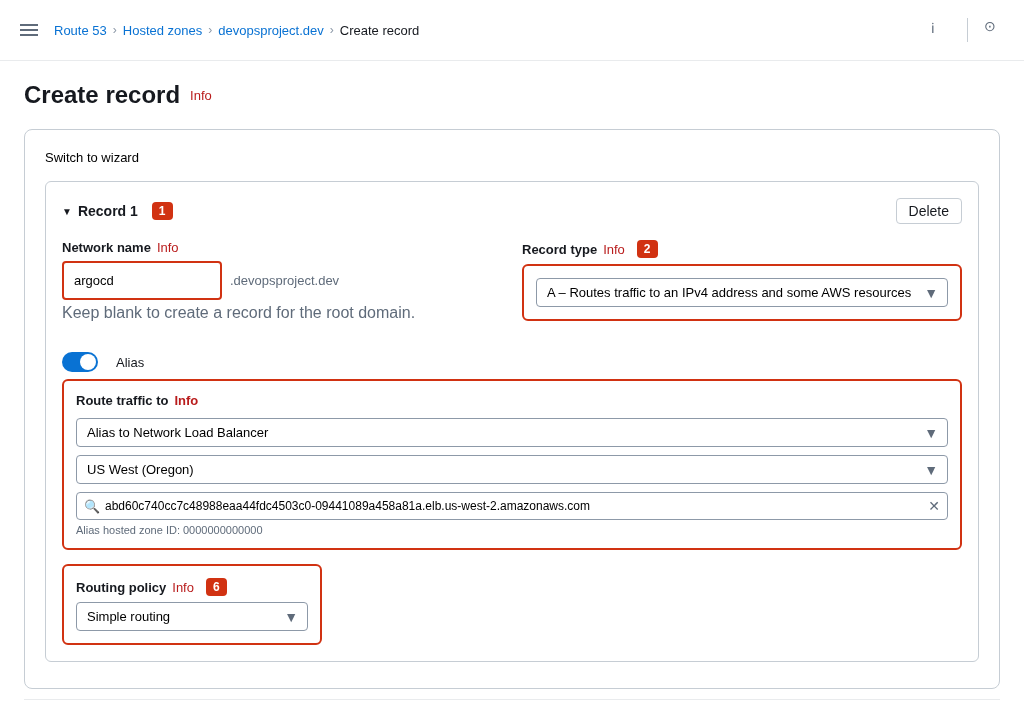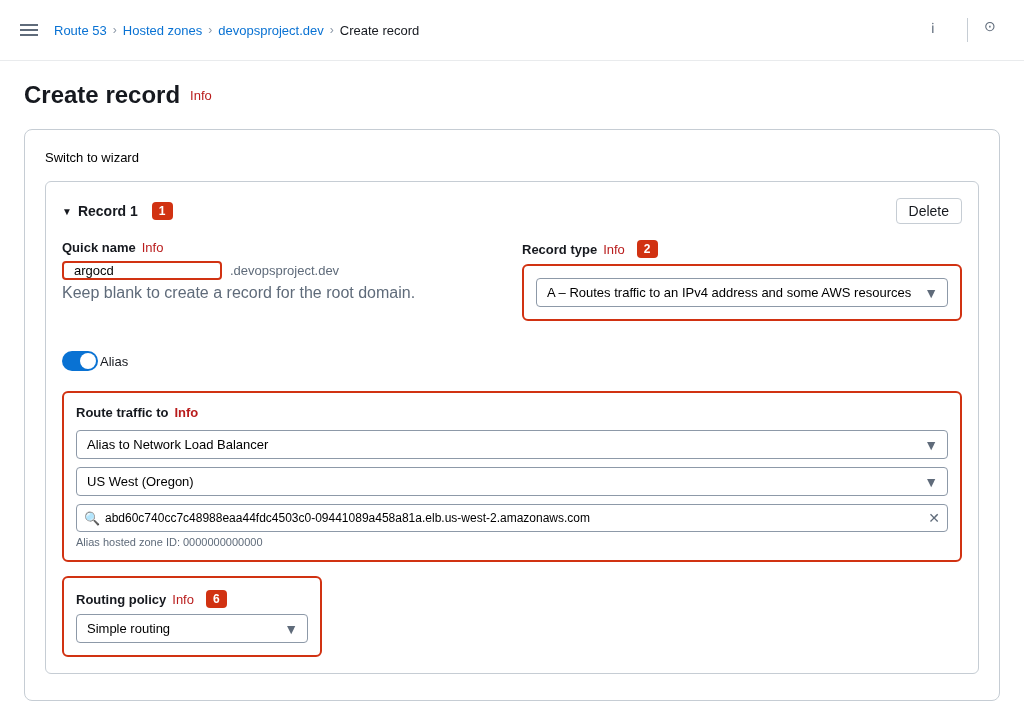--- a/index.html
+++ b/index.html
@@ -132,21 +132,21 @@
       align-items: center;
       gap: 6px;
       font-weight: 600;
       font-size: 13px;
       margin-bottom: 6px;
     }
     .field-label .info-link { font-weight: 400; }
     .text-input {
       border: 1px solid #8d99a8;
       border-radius: 4px;
-      padding: 0 10px;
+      padding: 10px 10px;
       font-size: 13px;
       outline: none;
       width: 100%;
     }
     .domain-suffix {
       white-space: nowrap;
       color: #5f6b7a;
       font-size: 13px;
     }
     .hint-text {
@@ -173,22 +173,22 @@
       position: absolute;
       right: 10px;
       top: 50%;
       transform: translateY(-50%);
       pointer-events: none;
       color: #5f6b7a;
     }
     .alias-row {
       display: flex;
       align-items: center;
-      gap: 2px;
-      margin-bottom: 20px;
+      gap: 18px;
+      margin-bottom: 7px;
     }
     .toggle {
       width: 36px;
       height: 20px;
       background: #0972d3;
       border-radius: 10px;
       position: relative;
       cursor: pointer;
     }
     .toggle-knob {
@@ -372,21 +372,21 @@
 
           <span class="annotation-badge" style="margin-left:8px;">1</span>
         </div>
         <button class="delete-btn">Delete</button>
       </div>
 
       <div class="two-col">
 
         <div class="field-group">
           <div class="field-label">
-            <span>Quick name</span>
+            <span>Network name</span>
             <a href="#" class="info-link">Info</a>
           </div>
           <div class="record-name-row">
             <input type="text" class="text-input highlight-red" style="width: 160px;" value="argocd">
             <span class="domain-suffix">.devopsproject.dev</span>
           </div>
           <div class="hint-text">Keep blank to create a record for the root domain.</div>
         </div>
 
         <div class="field-group">

